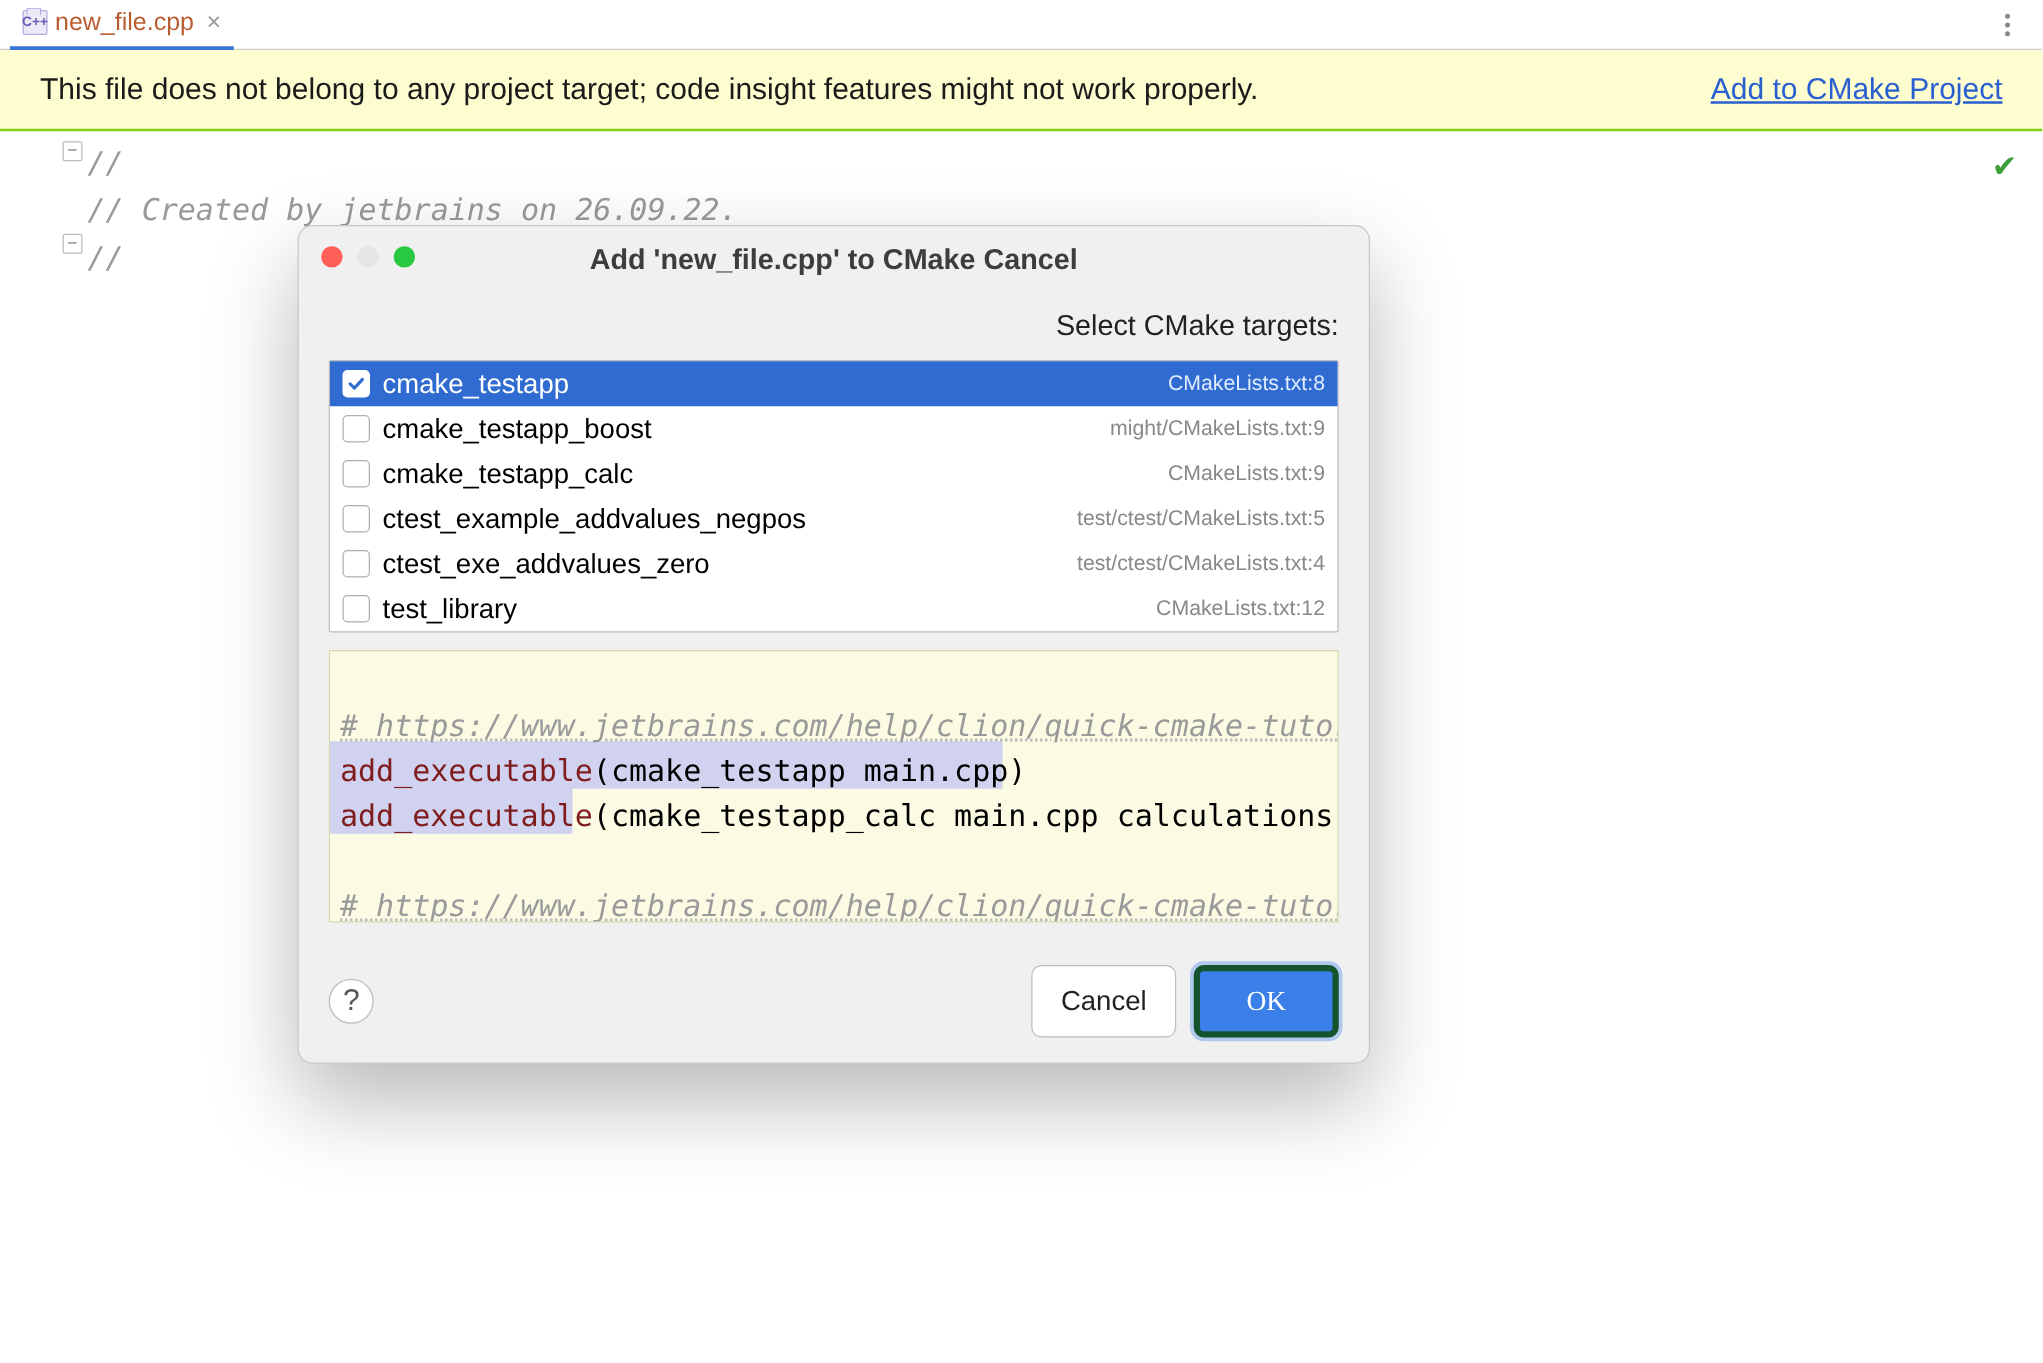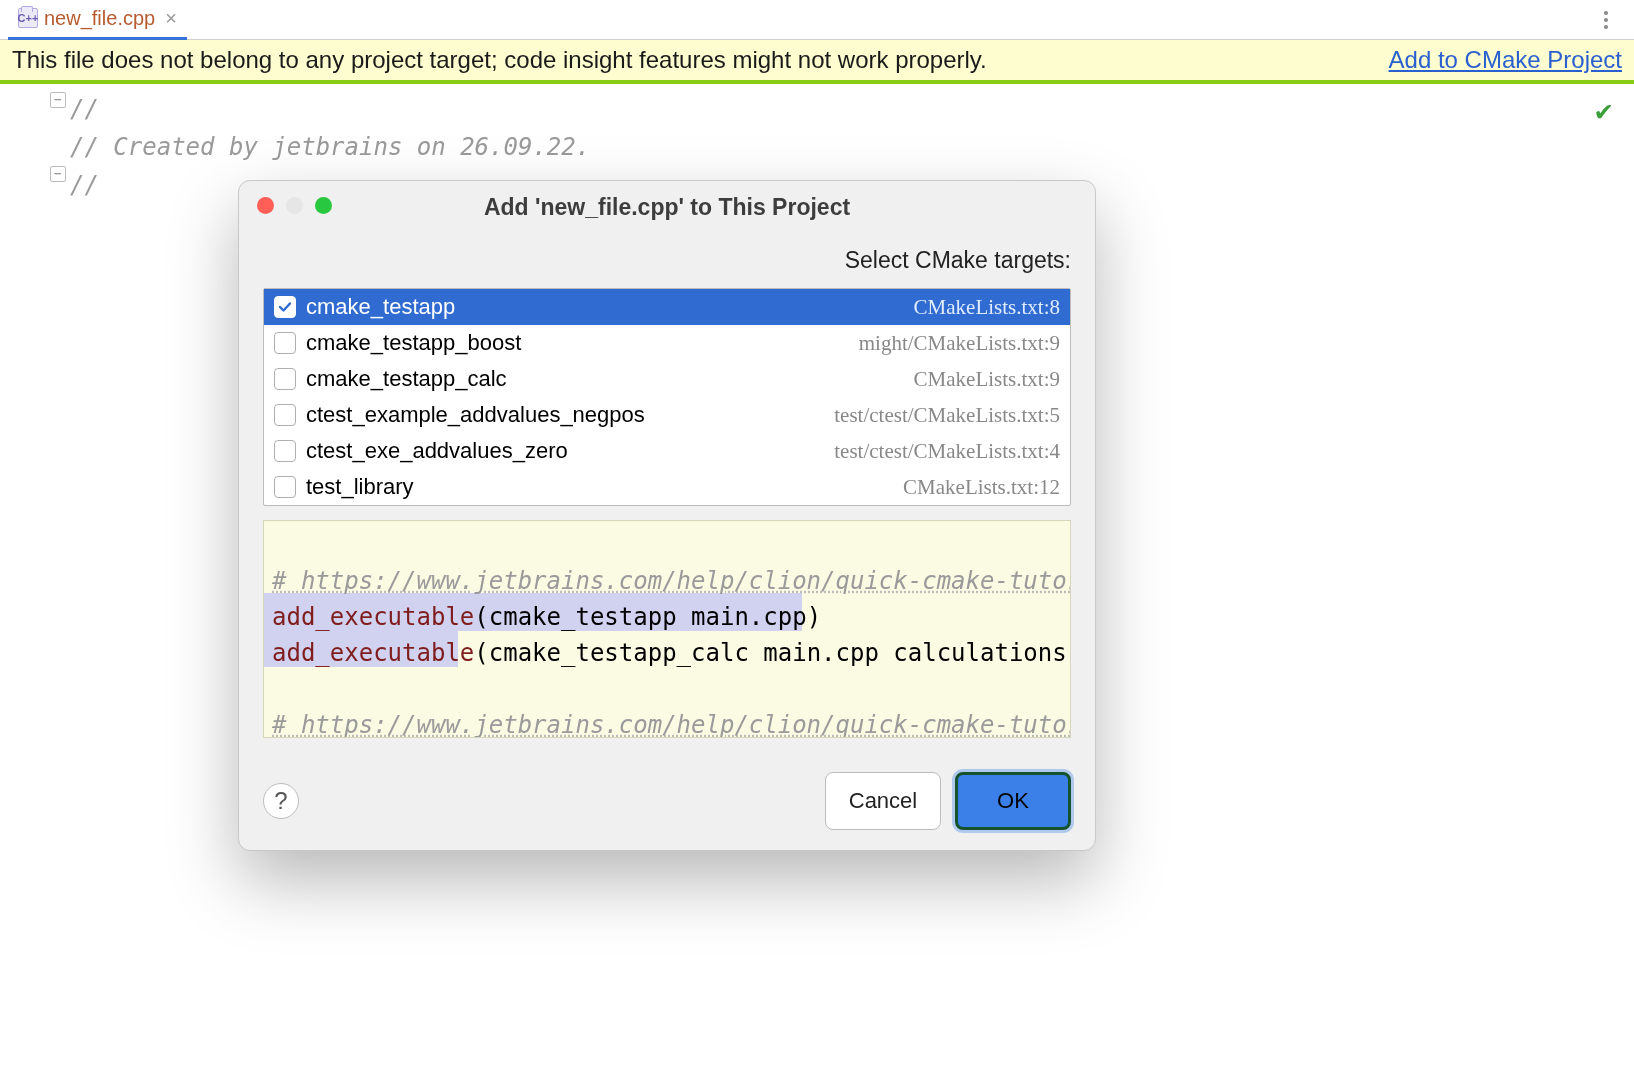--- a/index.html
+++ b/index.html
@@ -9,21 +9,21 @@
   .tab-bar { height: 40px; display: flex; align-items: center; border-bottom: 1px solid #d0d0d0; padding-left: 8px; position: relative; }
   .tab { display: flex; align-items: center; gap: 6px; padding: 6px 10px; border-bottom: 3px solid #3874d8; height: 40px; }
   .cpp-icon { width: 20px; height: 20px; background: #eceaf6; border: 1px solid #b4a9e0; border-radius: 2px; display:flex; align-items:center; justify-content:center; font-size:11px; font-weight:bold; color:#6b5bb3; position:relative; }
   .cpp-icon::before { content:""; position:absolute; top:-3px; left:2px; width:10px; height:5px; background:#eceaf6; border:1px solid #b4a9e0; border-bottom:none; border-radius:2px 2px 0 0; }
   .tab-title { color: #b85c2f; font-size: 20px; }
   .tab-close { color: #999; font-size: 20px; margin-left: 4px; cursor: pointer; }
   .tab-more { position: absolute; right: 16px; top: 8px; width: 24px; height: 24px; display:flex; flex-direction: column; align-items:center; justify-content:center; gap:3px; cursor:pointer;}
   .tab-more span { width:4px; height:4px; border-radius:50%; background:#888; }
 
   
-  .banner { background: #fdfdd0; height: 44px; display:flex; align-items: center; justify-content: space-between; padding: 0 12px; font-size: 24px; border-bottom: 4px solid #84cc16; }
+  .banner { background: #fdfdd0; height: 65px; display:flex; align-items: center; justify-content: space-between; padding: 0 32px; font-size: 24px; border-bottom: 2px solid #84cc16; }
   .banner-text { color:#1a1a1a; }
   .banner-link { color:#2a5fd0; text-decoration: underline; cursor: pointer; }
 
   
   .editor { position: relative; padding-top: 6px; font-family: "Menlo","Consolas",monospace; font-size: 24px; line-height: 38px; }
   .editor-line { padding-left: 70px; }
   .comment { color:#9a9a9a; font-style: italic; }
   .gutter-fold { position:absolute; left:50px; width:16px; height:16px; border:1px solid #bbb; background:#fff; border-radius:2px; display:flex; align-items:center; justify-content:center; font-size:13px; color:#888; }
   .gutter-fold.top { top:8px; }
   .gutter-fold.bot { top:82px; }
@@ -45,37 +45,37 @@
   .section-label { font-size:23px; color:#222; margin:14px 0 14px 0;text-align:right; }
 
   .target-list { border:1px solid #bcbcbc; background:#fff; border-radius:2px; }
   .target-row { display:flex; align-items:center; height:36px; padding: 0 10px; font-size:22px; gap:10px; }
   .target-row.selected { background:#2f6bd0; color:#fff;justify-content:flex-end; }
   .chk { width:22px; height:22px; border:1px solid #b0b0b0; border-radius:4px; background:#fff; display:flex; align-items:center; justify-content:center; flex-shrink:0; }
   .target-row.selected .chk { background:#fff; border-color:#fff; }
   .chk svg { display:none; }
   .chk.checked svg { display:block; }
   .target-name { flex:1; }
-  .target-loc { color:#888; font-size:21px;font-family:Liberation Serif, serif; }
+  .target-loc { color:#888; font-size:17px; }
   .target-row.selected .target-loc { color:#e0ebff; }
 
   .preview-box { margin-top:14px; border:1px solid #d6d6b8; background:#fbfbe4; height:218px; overflow:hidden; font-family:"Menlo","Consolas",monospace; font-size:24px; line-height:36px; padding-top:42px; position:relative; }
   .preview-line { white-space: nowrap; padding-left:8px; }
   .prev-comment { color:#9a9a9a; font-style:italic; text-decoration: underline dotted #bbb; }
   .prev-fn { color:#7f1d1d; }
   .hl1 { position:absolute; top:72px; left:0; height:38px; background:#d1d1f0; width:538px; z-index:0;}
   .hl2 { position:absolute; top:108px; left:0; height:38px; background:#d1d1f0; width:194px; z-index:0;}
   .preview-line { position:relative; z-index:1; }
 
   .dialog-footer { display:flex; align-items:center; padding:14px 24px 20px 24px; }
   .help-btn { width:36px; height:36px; border:1px solid #bcbcbc; border-radius:50%; background:#fff; color:#555; font-size:24px; display:flex; align-items:center; justify-content:center; cursor:pointer;}
   .footer-spacer { flex:1; }
   .btn { height:58px; min-width:116px; border-radius:8px; font-size:22px; cursor:pointer; margin-left:14px; display:flex; align-items:center; justify-content:center; }
   .btn-cancel { background:#fff; border:1px solid #bcbcbc; color:#222; }
-  .btn-ok { background:#3a80e8; color:#000000; border:3px solid #14532d; box-shadow: 0 0 0 3px rgba(58,128,232,0.35);}
+  .btn-ok { background:#3a80e8; color:#ffffff; border:5px solid #14532d; box-shadow: 0 0 0 3px rgba(58,128,232,0.35); font-family: Liberation Serif, serif;}
 </style>
 </head>
 <body>
 
 <div class="tab-bar">
   <div class="tab">
     <span class="cpp-icon">C++</span>
     <span class="tab-title">new_file.cpp</span>
     <span class="tab-close">×</span>
   </div>
@@ -102,21 +102,21 @@
 </div>
 
 <div class="dialog-backdrop">
   <div class="dialog">
     <div class="titlebar">
       <div class="traffic">
         <div class="tl-close"></div>
         <div class="tl-min"></div>
         <div class="tl-max"></div>
       </div>
-      <div class="dialog-title">Add 'new_file.cpp' to This Project</div>
+      <div class="dialog-title">Add 'new_file.cpp' to CMake Cancel</div>
     </div>
 
     <div class="dialog-body">
       <div class="section-label">Select CMake targets:</div>
       <div class="target-list" id="target-list">
           <div class="target-row selected">
             <div class="chk checked">
               <svg width="16" height="16" viewBox="0 0 16 16">
                 <path d="M3 8 L6.5 11.5 L13 4.5" stroke="#2f6bd0" stroke-width="2.4" fill="none" stroke-linecap="round" stroke-linejoin="round"></path>
               </svg>

